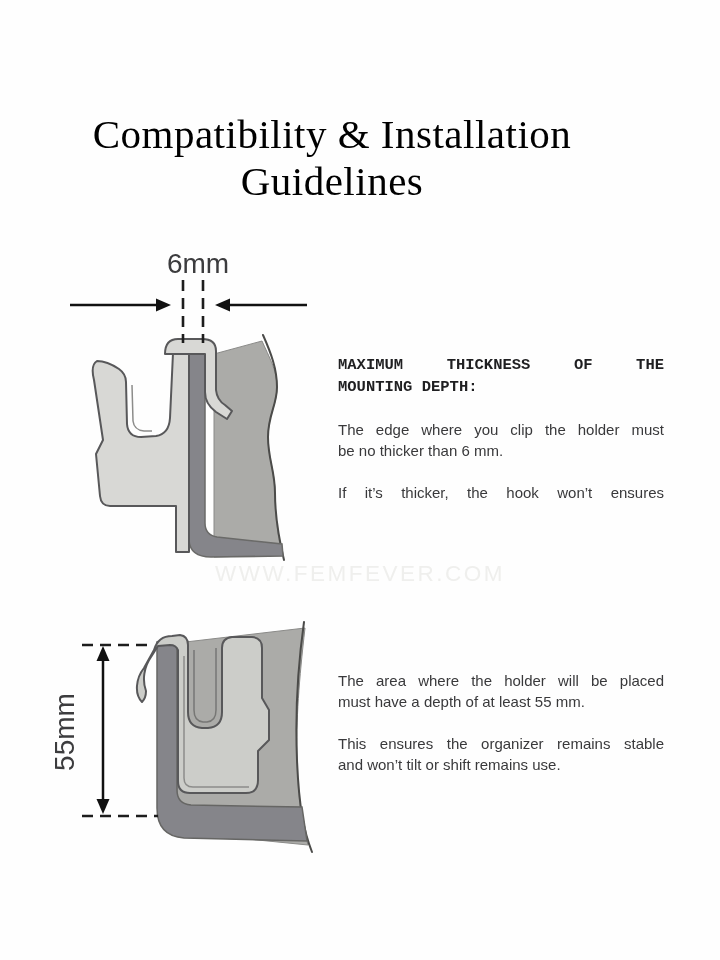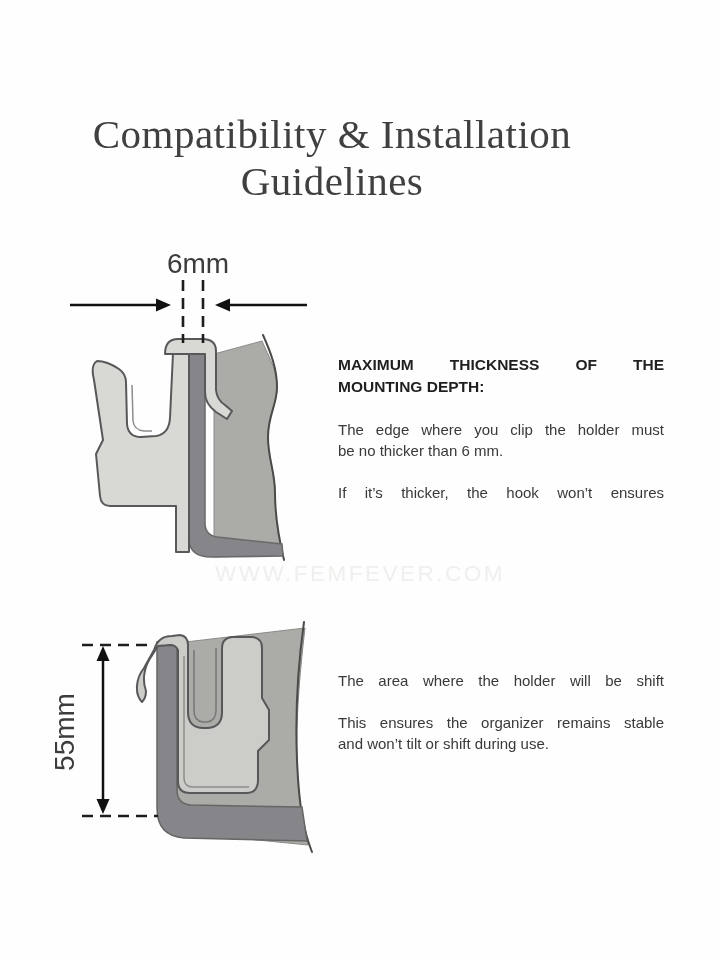--- a/index.html
+++ b/index.html
@@ -3,31 +3,31 @@
 <meta charset="utf-8">
 <style>
   html,body{margin:0;padding:0;}
   body{background:#fefefe;font-family:"Liberation Sans",sans-serif;}
   .page{position:relative;width:720px;height:960px;background:#fefefe;overflow:hidden;}
 
   .title{
     position:absolute;top:84px;left:0;width:664px;
     text-align:center;
     font-family:"Liberation Serif",serif;
-    font-size:41px;line-height:1.14;color:#404040;
+    font-size:41px;line-height:1.14;color:#000000;
     letter-spacing:0.5px;font-weight:400;
   }
   .title span{display:block;}
 
   .diag{position:absolute;}
 
   .text-block{position:absolute;left:338px;width:326px;color:#39393b;}
   .tb-heading{
     font-weight:bold;color:#1f1f21;
-    font-size:15.5px;line-height:22px;margin:0 0 21px 0;
+    font-size:15.5px;line-height:22px;margin:0 0 21px 0;font-family:Liberation Mono, monospace;
   }
   .tb-para{font-size:15px;line-height:21px;margin:0 0 21px 0;}
   .jline{display:block;text-align:justify;text-align-last:justify;}
   .jline.last{text-align-last:left;}
 
   .watermark{
     position:absolute;top:561px;left:0;width:720px;
     text-align:center;font-size:22.5px;letter-spacing:2.5px;
     color:#efefed;font-weight:400;
   }
@@ -98,21 +98,22 @@
     <g>
       <line x1="53" y1="36" x2="53" y2="184" stroke="#111" stroke-width="2.5"></line>
       <polygon points="53,26 46.5,41 59.5,41" fill="#111"></polygon>
       <polygon points="53,194 46.5,179 59.5,179" fill="#111"></polygon>
     </g>
     <text transform="translate(24 112) rotate(-90)" text-anchor="middle" font-size="28" fill="#3c3c3e">55mm</text>
   </svg>
 
   <div class="text-block" style="top:670px">
     <p class="tb-para">
-      <span class="jline">The area where the holder will be shift</span>
+      <span class="jline">The area where the holder will be placed</span>
+      <span class="jline last">must have a depth of at least 55 mm.</span>
     </p>
     <p class="tb-para">
       <span class="jline">This ensures the organizer remains stable</span>
-      <span class="jline last">and won’t tilt or shift during use.</span>
+      <span class="jline last">and won’t tilt or shift remains use.</span>
     </p>
   </div>
 
 </div>
 
 </body></html>

